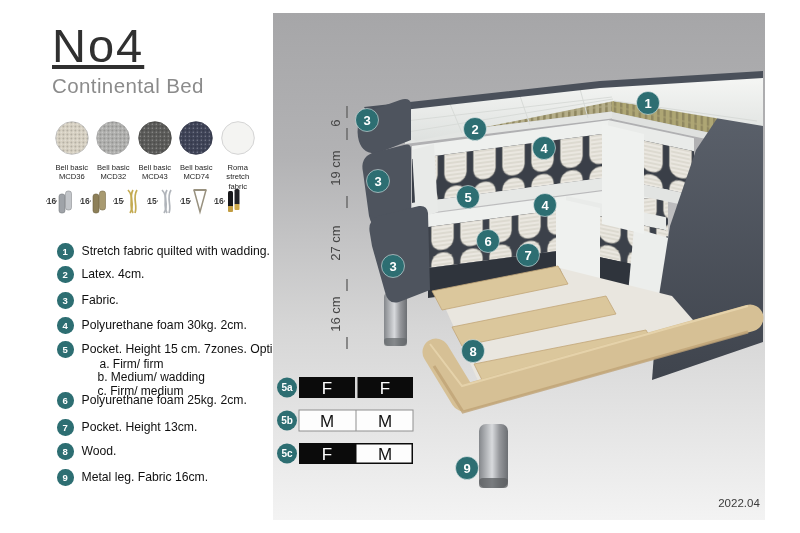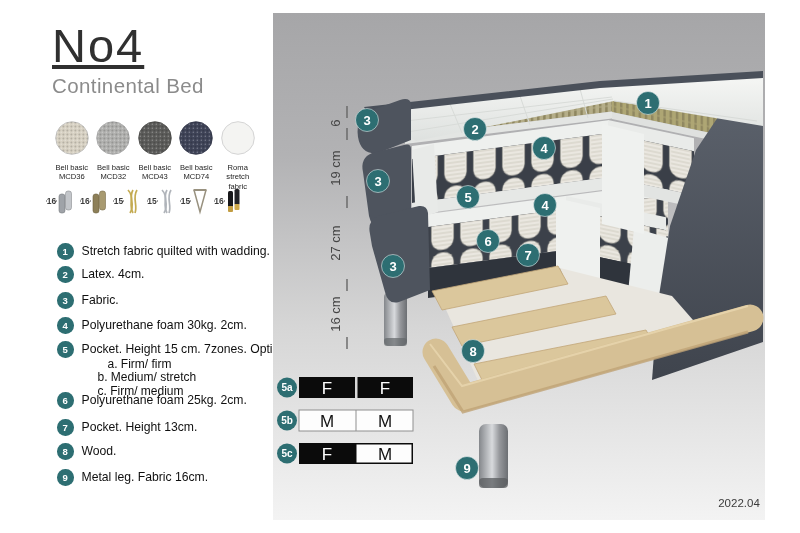--- a/index.html
+++ b/index.html
@@ -15,21 +15,21 @@
   .legsrow{position:absolute;left:46px;top:186px;display:flex;}
   .leg-item{width:33.5px;display:flex;align-items:center;}
   .tickcol{display:flex;align-items:center;width:11px;}
   .tick{width:7px;height:1.2px;background:#9e9e9e;margin:2px 0;}
   .lnum{font-size:8.5px;font-weight:bold;color:#3d3d3d;line-height:1;}
   .features{position:absolute;left:0;top:0;width:270px;height:533px;}
   .feat{position:absolute;left:57px;display:flex;align-items:flex-start;}
   .fnum{flex:0 0 auto;width:16.5px;height:16.5px;border-radius:50%;background:var(--teal,#2d6e72);
         color:#fff;font-size:9.5px;font-weight:bold;display:flex;align-items:center;justify-content:center;}
   .ftext{padding-left:8px;font-size:12.2px;color:#101010;line-height:16px;white-space:nowrap;}
-  .fsub{font-size:12px;color:#101010;line-height:12.4px;margin-left:26px;margin-top:1px;white-space:nowrap;}
+  .fsub{font-size:12px;color:#101010;line-height:12.4px;margin-left:18px;margin-top:1px;white-space:nowrap;}
   
   .panel{position:absolute;left:273px;top:13px;width:492px;height:507px;
          background:linear-gradient(180deg,#a6a6a8 0%,#b2b2b4 28%,#d6d6d6 62%,#f3f3f3 100%);}
   .panel svg{position:absolute;left:0;top:0;}
   svg text{font-family:"Liberation Sans",sans-serif;}
 </style>
 </head>
 <body>
 
 <div class="stage">
@@ -236,21 +236,21 @@
     </div>
     <div class="feat" style="top:317px">
       <span class="fnum">4</span>
       <span class="ftext">Polyurethane foam 30kg. 2cm.</span>
     </div>
     <div class="feat" style="top:341px">
       <span class="fnum">5</span>
       <span class="ftext">
         <span>Pocket. Height 15 cm. 7zones. Option:</span>
         <span class="fsub" style="display:block">a. Firm/ firm</span>
-        <span class="fsub" style="display:block;margin-left:16px">b. Medium/ stretch</span>
+        <span class="fsub" style="display:block;margin-left:16px">b. Medium/ wadding</span>
         <span class="fsub" style="display:block;margin-left:16px">c. Firm/ medium</span>
       </span>
     </div>
     <div class="feat" style="top:392px">
       <span class="fnum">6</span>
       <span class="ftext">Polyurethane foam 25kg. 2cm.</span>
     </div>
     <div class="feat" style="top:419px">
       <span class="fnum">7</span>
       <span class="ftext">Pocket. Height 13cm.</span>

